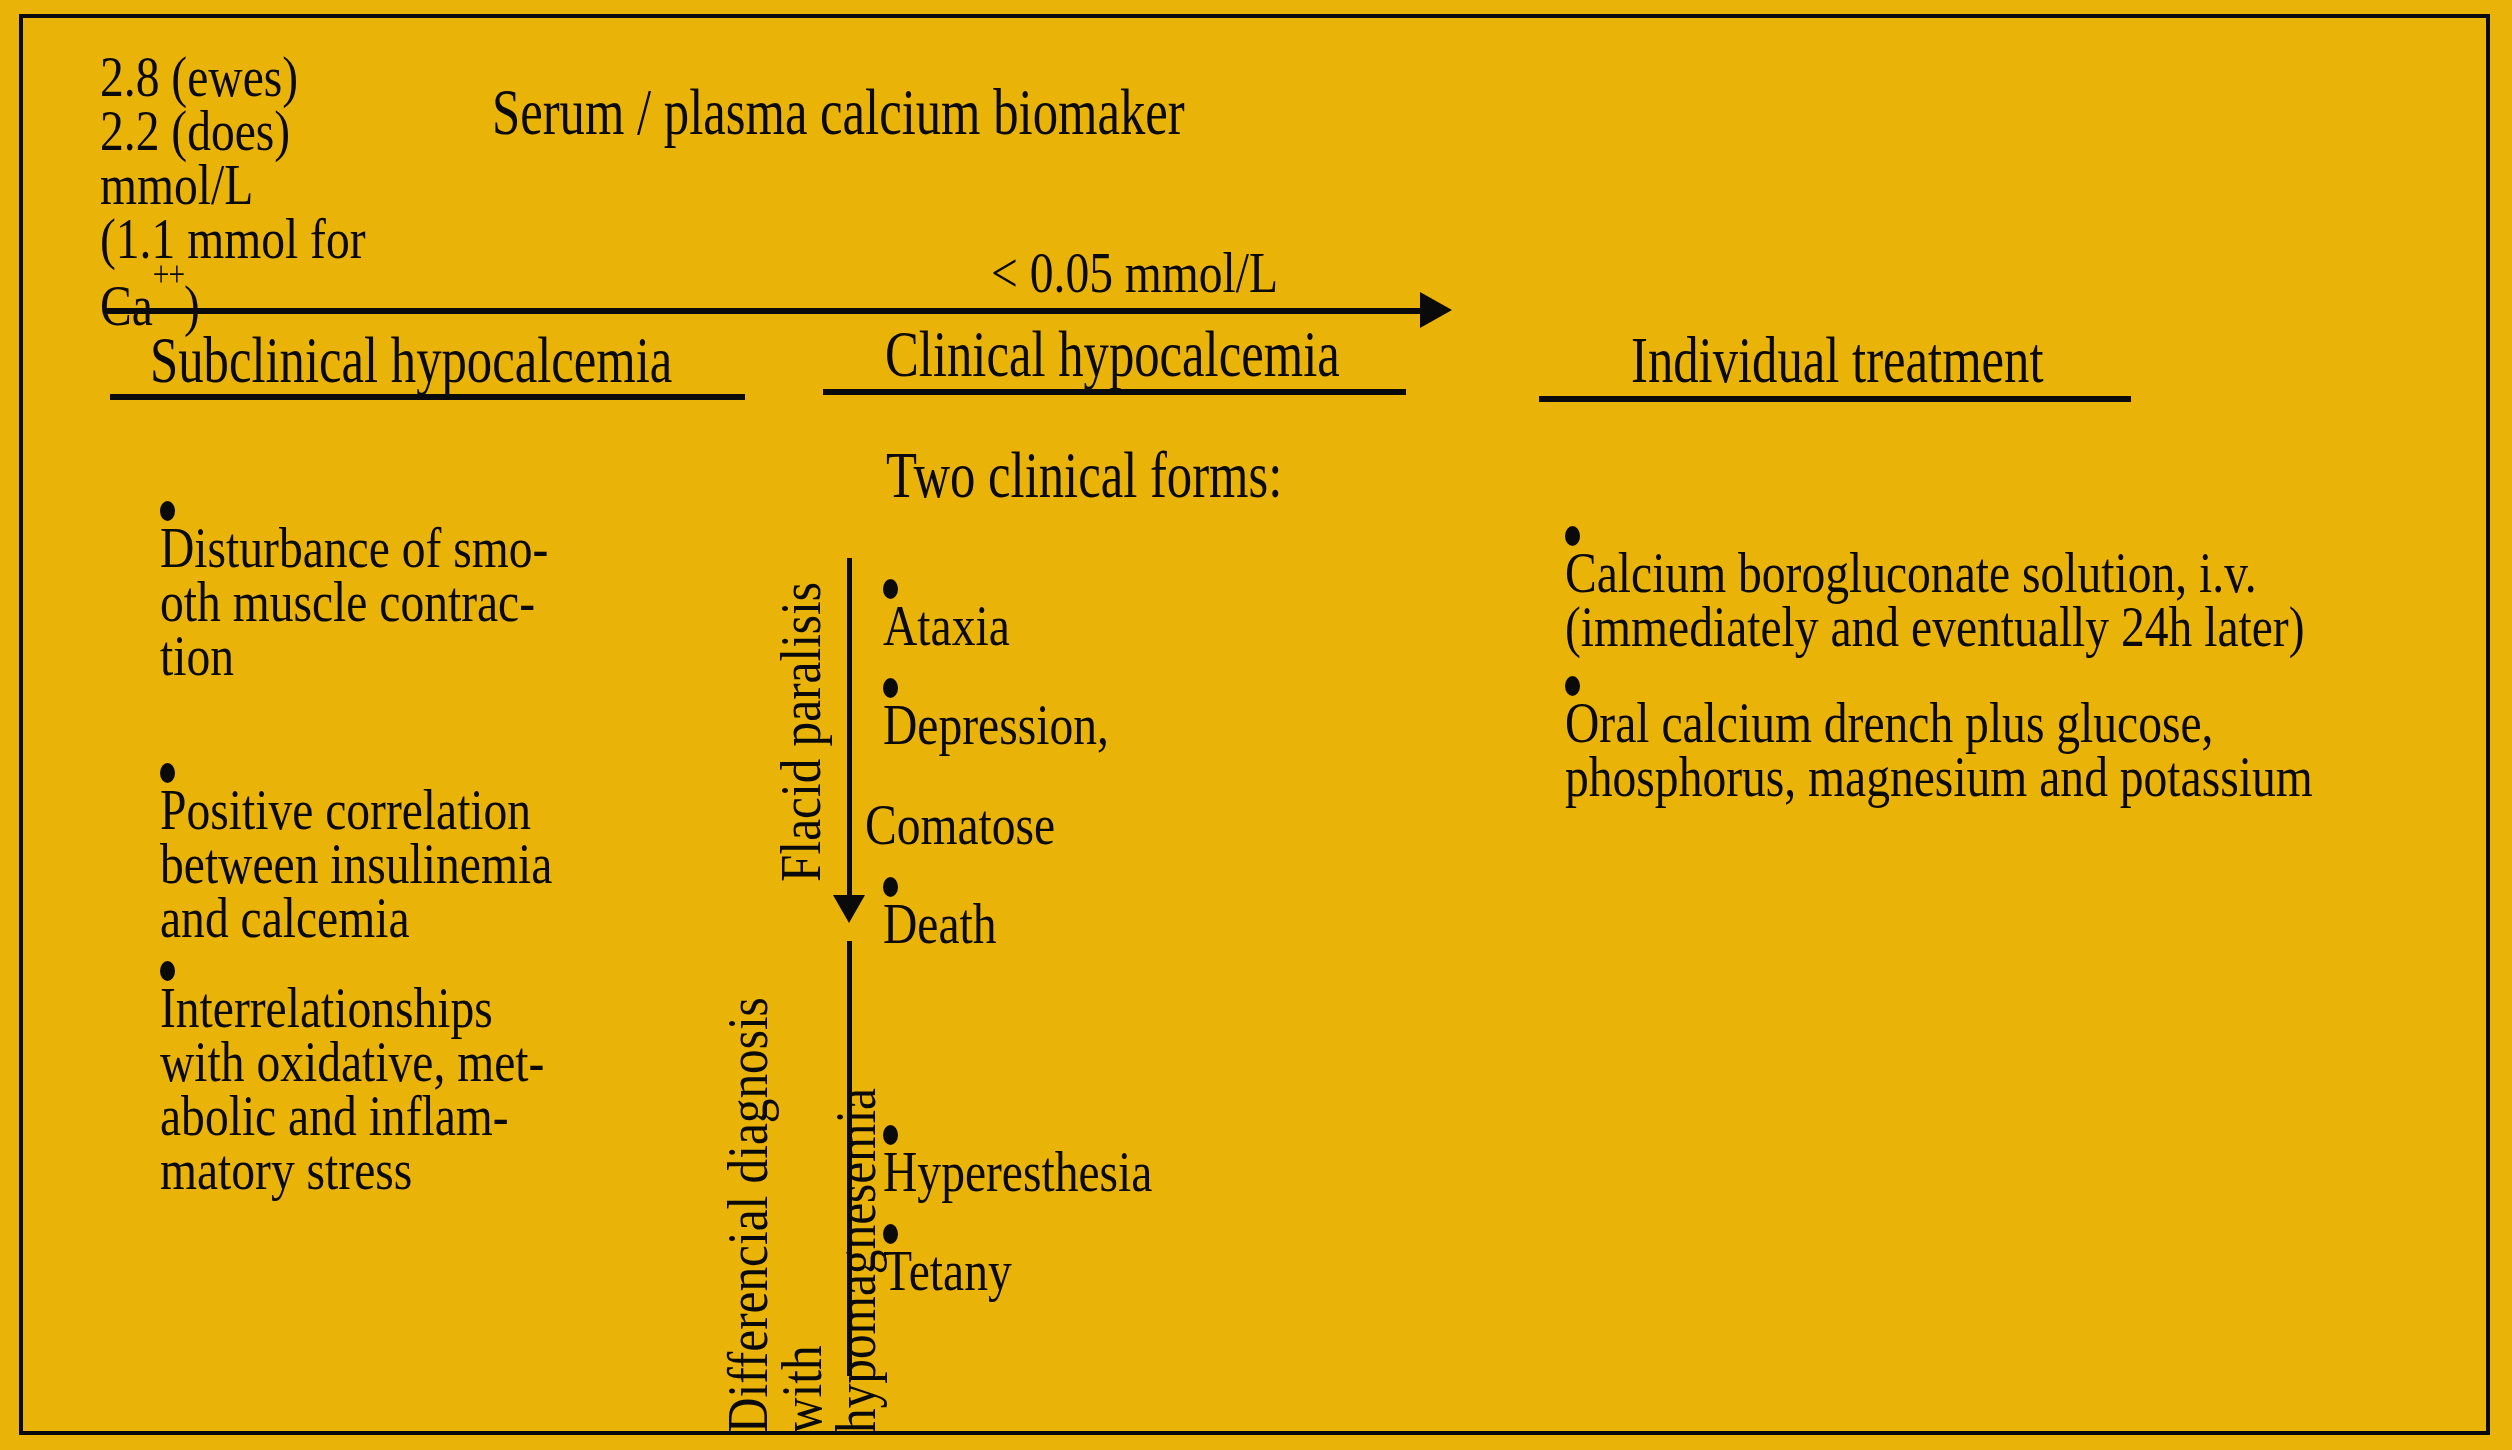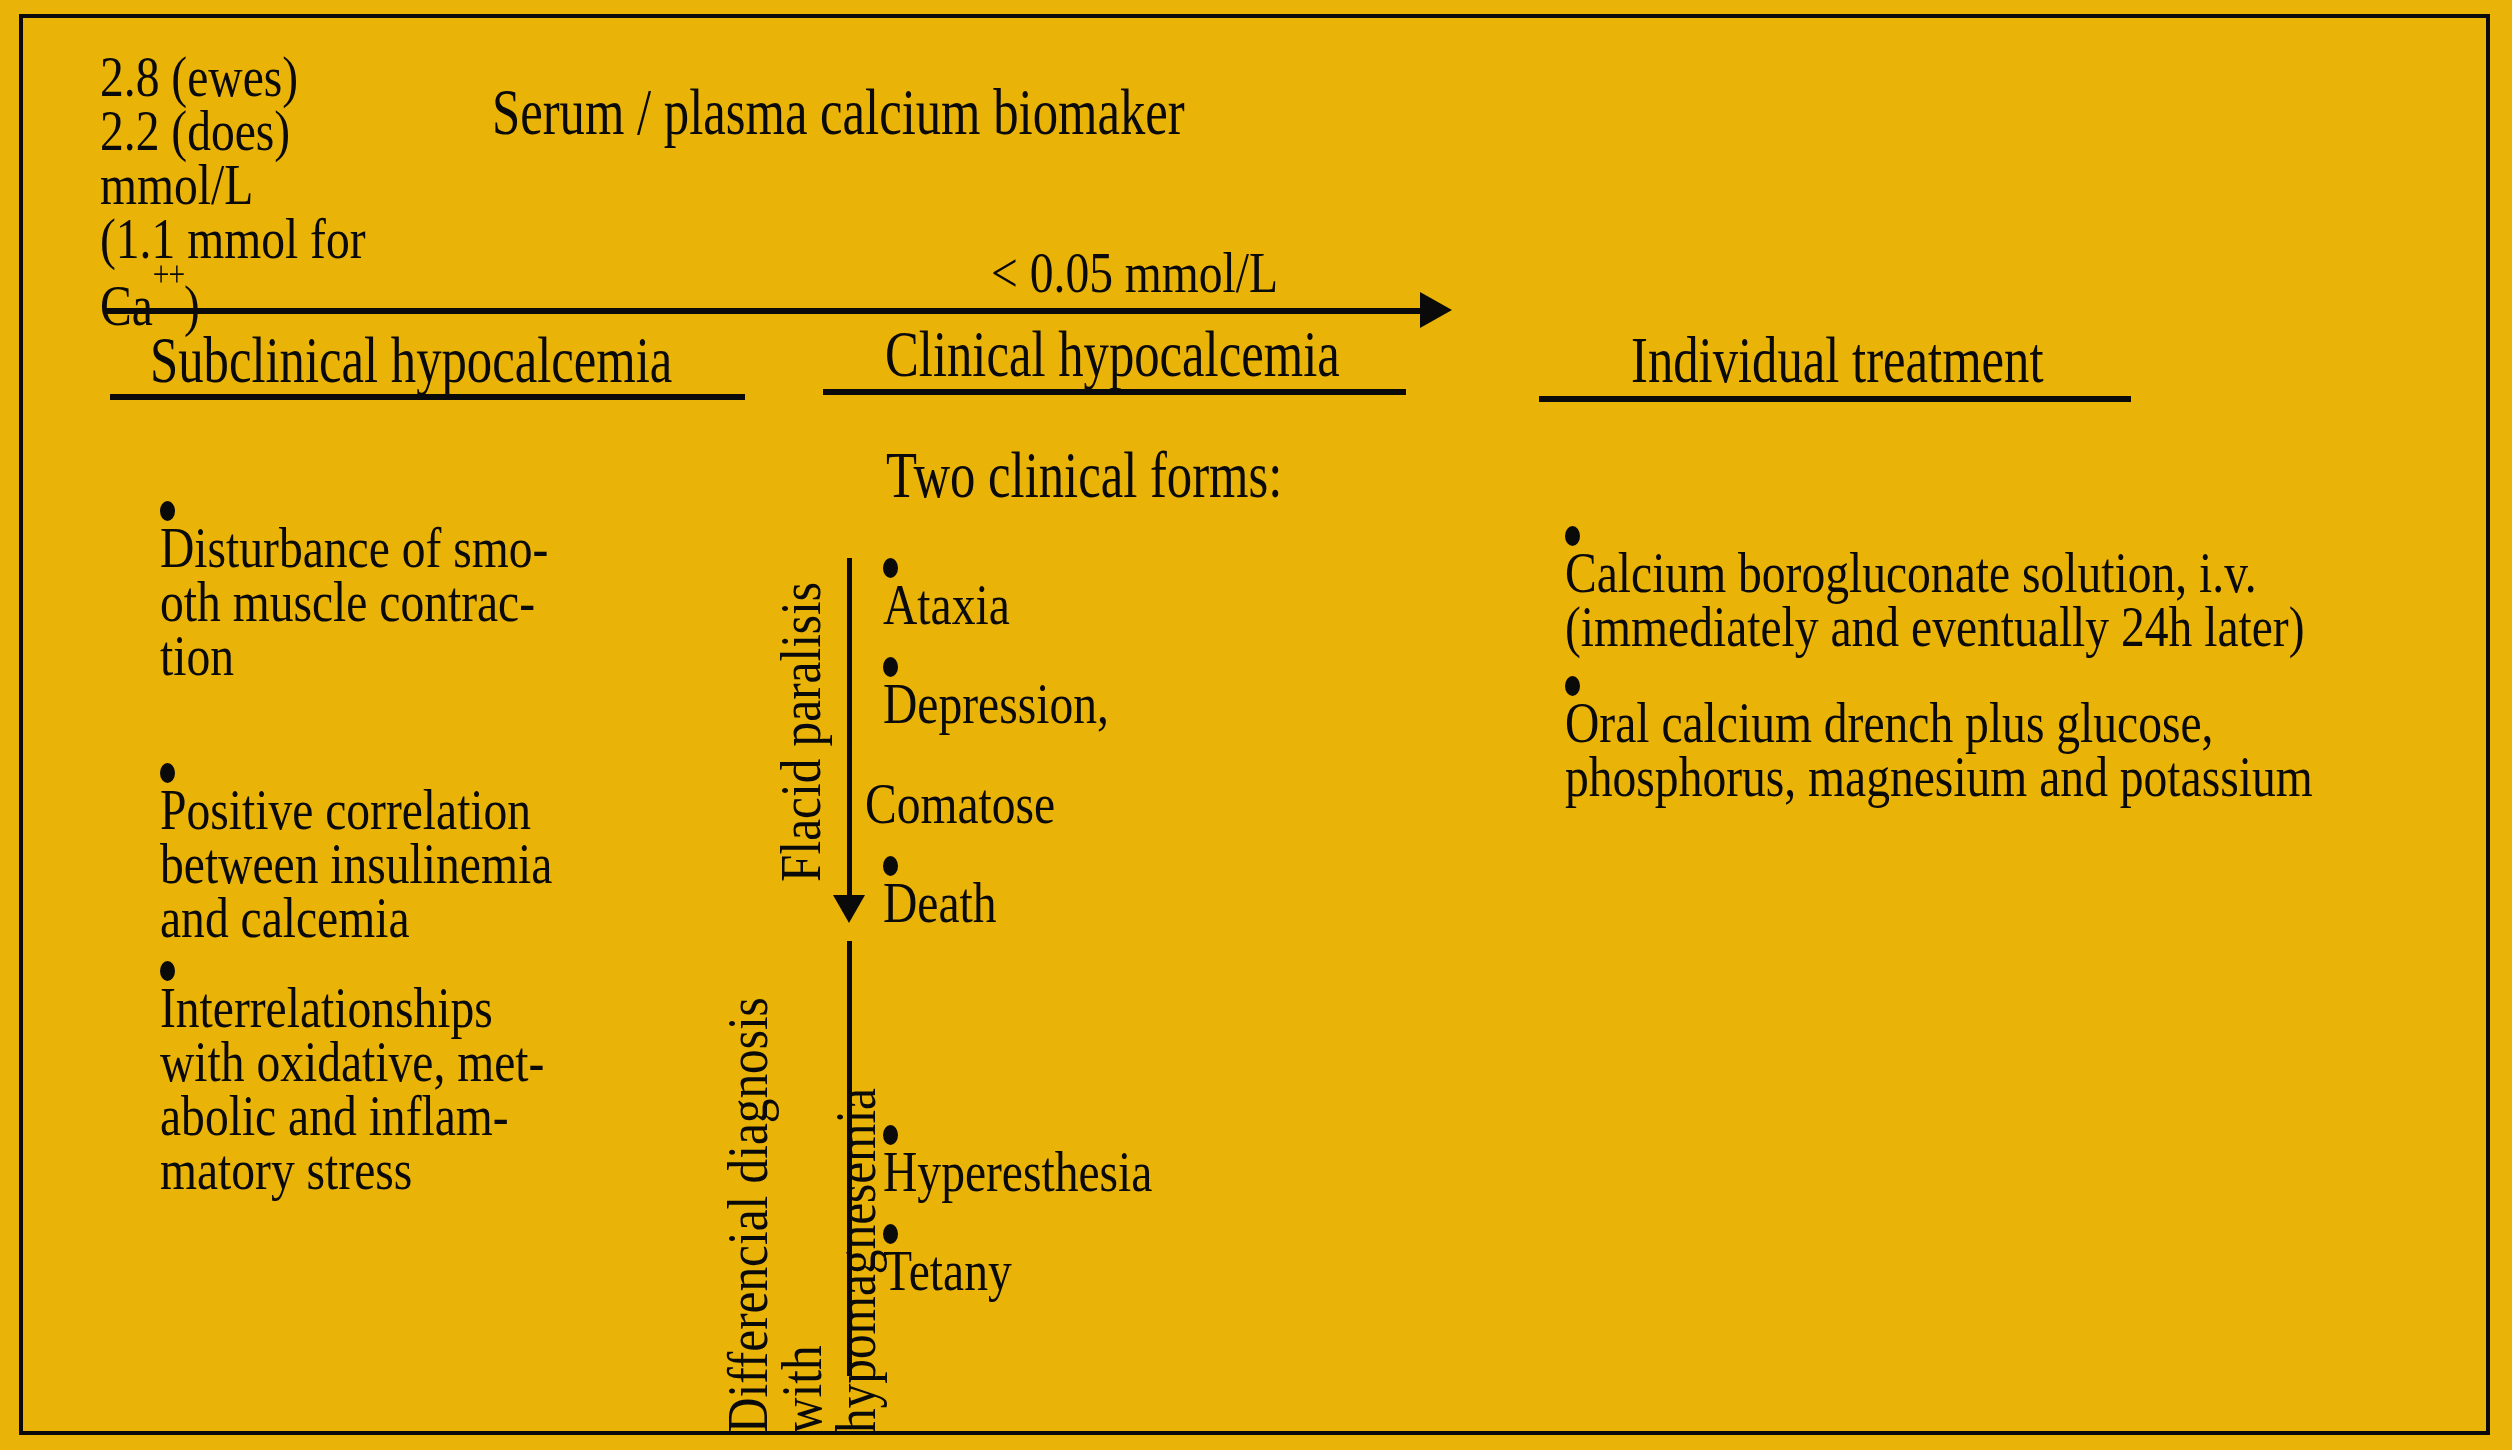--- a/index.html
+++ b/index.html
@@ -149,21 +149,21 @@
 matory stress</div>
     </div>
   </div>
 
   <div class="vlabel vcenter" style="left:574px; top:703px; width:453px; height:58px;">
     <span class="vtxt" style="line-height:58px;">Flacid paralisis</span>
   </div>
   <div class="v-shaft" style="left:847px; top:558px; height:338px;"></div>
   <div class="head-down" style="left:833px; top:895px;"></div>
 
-  <div class="blist" style="left:883px; top:542px; width:673px;text-align:center;">
+  <div class="blist" style="left:883px; top:563px; width:673px;text-align:center;">
     <div class="bitem" style="margin-bottom:10.3px;">
       <span class="dot" style="margin-right:75px;"></span>
       <div class="btxt">Ataxia</div>
     </div>
     <div class="bitem" style="margin-bottom:10.3px;">
       <span class="dot" style="margin-right:75px;"></span>
       <div class="btxt">Depression,</div>
     </div>
     <div class="bitem nobullet" style="margin-left:-30px; margin-bottom:9px;padding-left:12px;">
       <span class="dot" style="margin-right:75px;"></span>

